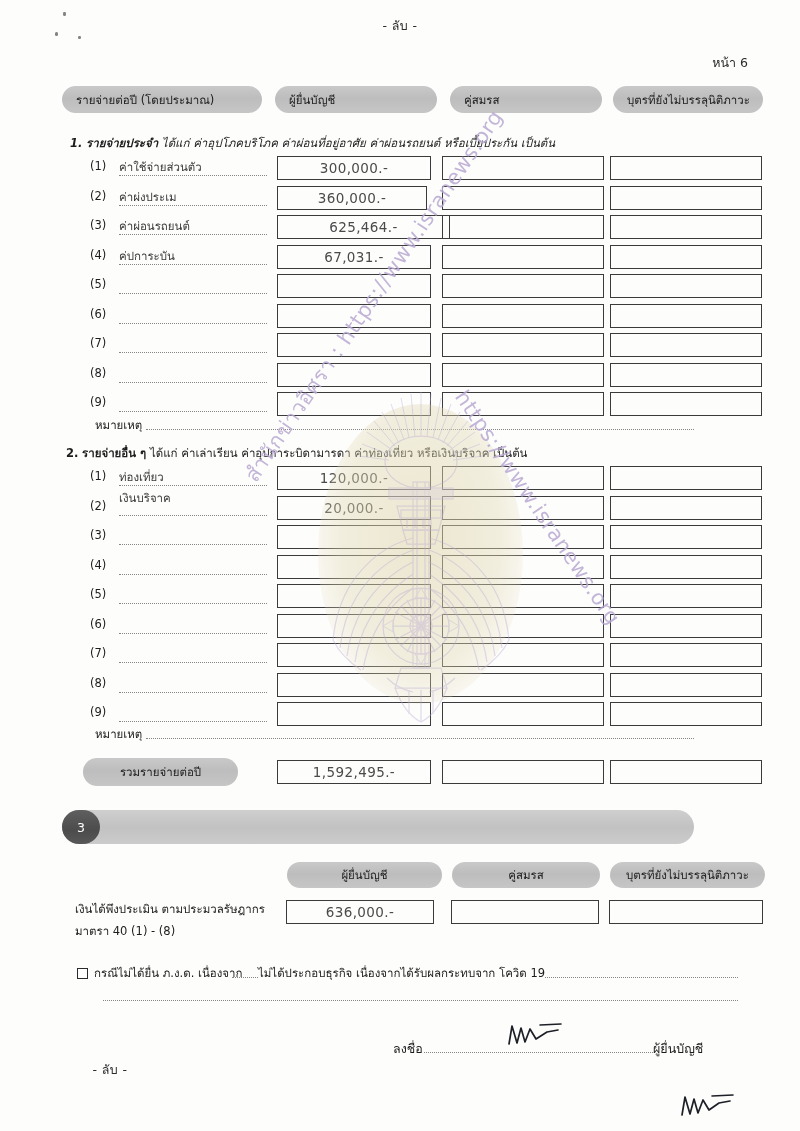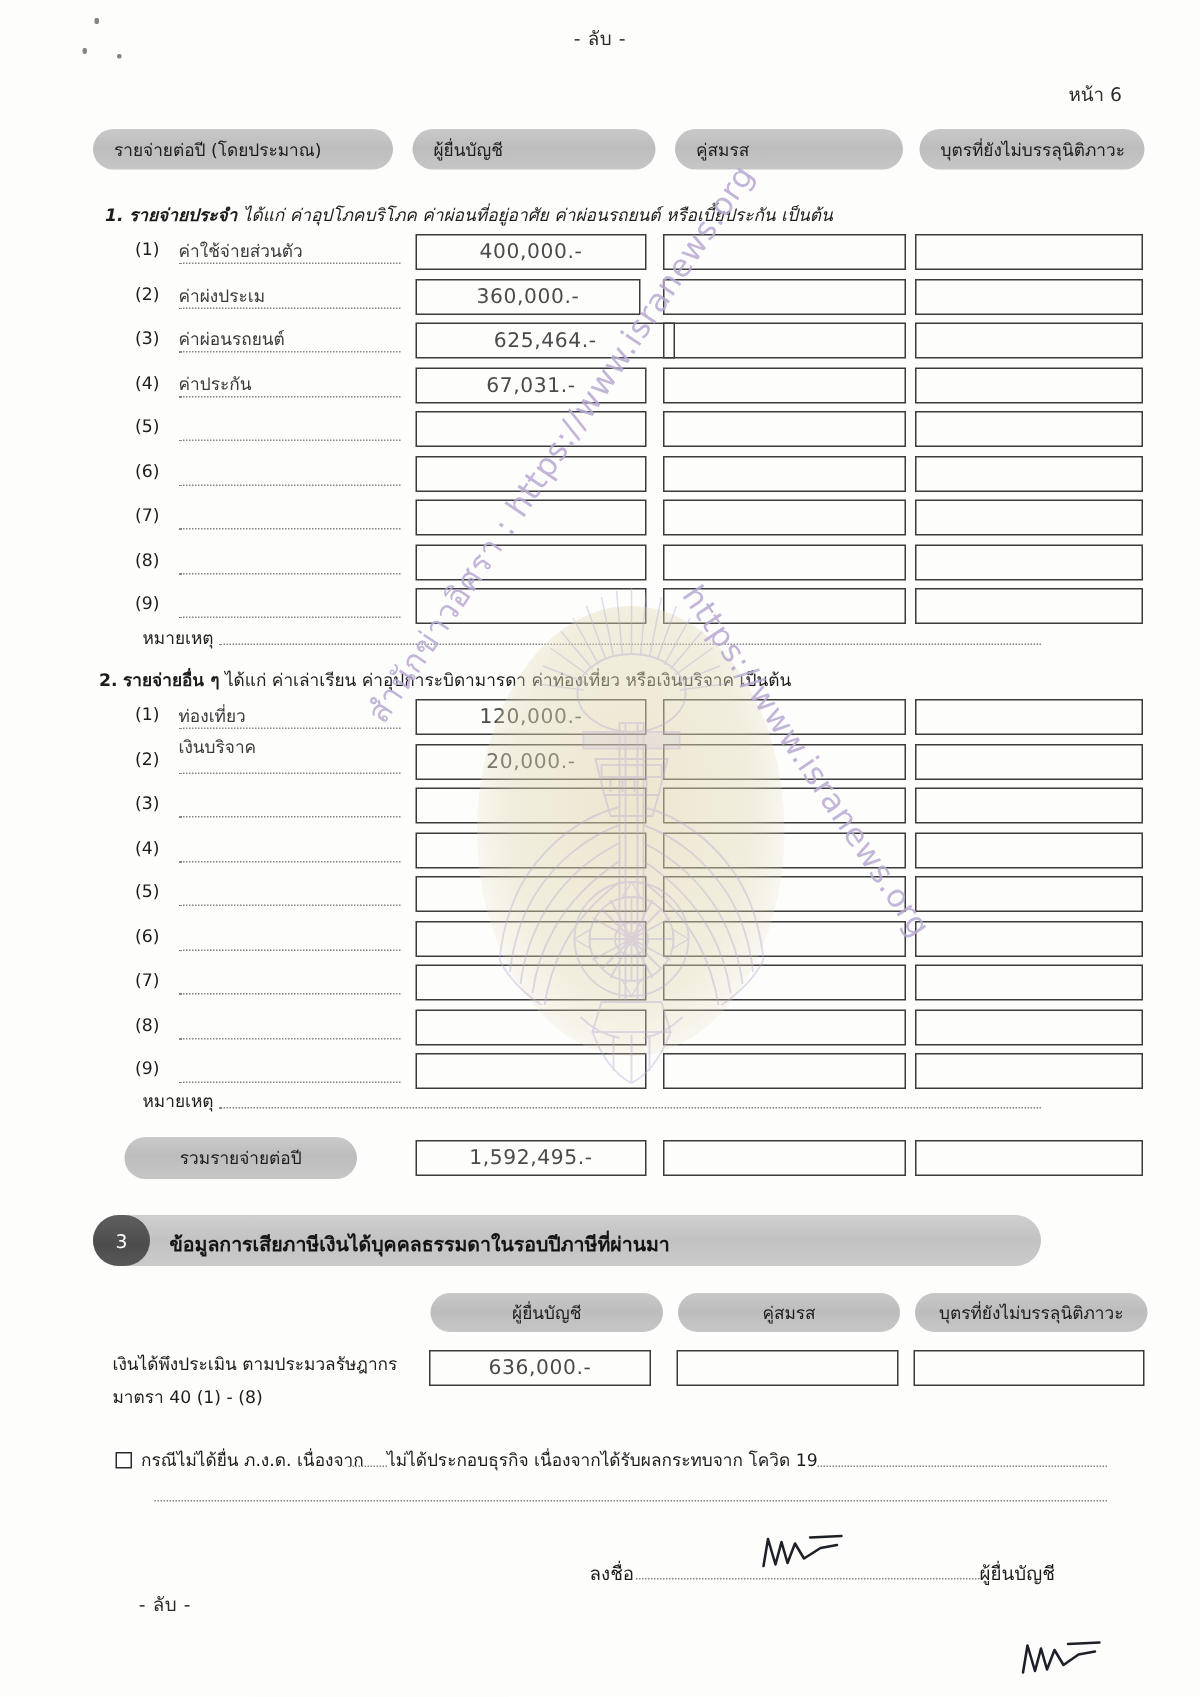--- a/index.html
+++ b/index.html
@@ -273,21 +273,21 @@
     <b>1.</b>
     <b>รายจ่ายประจำ</b>
     <span>ได้แก่ ค่าอุปโภคบริโภค ค่าผ่อนที่อยู่อาศัย ค่าผ่อนรถยนต์ หรือเบี้ยประกัน  เป็นต้น</span>
   </div>
 
   <div id="sec1-rows">
       <div class="row-idx" style="left: 90px; top: 159px;">(1)</div>
       <div class="row-lbl" style="left: 119px; top: 158px;">ค่าใช้จ่ายส่วนตัว</div>
       <div class="leader" style="left: 119px; top: 175px; width: 148px;"></div>
       <div class="box" style="left: 277px; top: 156px; width: 154px;">
-        <span class="val">400,000.-</span>
+        <span class="val">300,000.-</span>
       </div>
       <div class="box" style="left: 442px; top: 156px; width: 162px;">
         <span class="val"></span>
       </div>
       <div class="box" style="left: 610px; top: 156px; width: 152px;">
         <span class="val"></span>
       </div>
       <div class="row-idx" style="left: 90px; top: 188.5px;">(2)</div>
       <div class="row-lbl" style="left: 119px; top: 187.5px;">ค่าผ่งประเม</div>
       <div class="leader" style="left: 119px; top: 204.5px; width: 148px;"></div>
@@ -306,21 +306,21 @@
       <div class="box" style="left: 277px; top: 215px; width: 173px;">
         <span class="val">625,464.-</span>
       </div>
       <div class="box" style="left: 442px; top: 215px; width: 162px;">
         <span class="val"></span>
       </div>
       <div class="box" style="left: 610px; top: 215px; width: 152px;">
         <span class="val"></span>
       </div>
       <div class="row-idx" style="left: 90px; top: 247.5px;">(4)</div>
-      <div class="row-lbl" style="left: 119px; top: 246.5px;">ค่าประกัน</div>
+      <div class="row-lbl" style="left: 119px; top: 246.5px;">ค่ปการะบัน</div>
       <div class="leader" style="left: 119px; top: 263.5px; width: 148px;"></div>
       <div class="box" style="left: 277px; top: 244.5px; width: 154px;">
         <span class="val">67,031.-</span>
       </div>
       <div class="box" style="left: 442px; top: 244.5px; width: 162px;">
         <span class="val"></span>
       </div>
       <div class="box" style="left: 610px; top: 244.5px; width: 152px;">
         <span class="val"></span>
       </div>
@@ -519,21 +519,20 @@
     <span class="val"></span>
   </div>
   <div class="box" style="left:610px;top:760px;width:152px;">
     <span class="val"></span>
   </div>
 
   <div class="banner" style="top:810px;"></div>
   <div class="banner-num" style="top:810px;">
     <span>3</span>
   </div>
-  <div class="banner-title" style="left:113px;top:819px;">ข้อมูลการเสียภาษีเงินได้บุคคลธรรมดาในรอบปีภาษีที่ผ่านมา</div>
 
   <div class="pill" style="left:287px;top:862px;width:155px;height:26px;border-radius:13px;padding-left:0;justify-content:center;">
     <span>ผู้ยื่นบัญชี</span>
   </div>
   <div class="pill" style="left:452px;top:862px;width:148px;height:26px;border-radius:13px;padding-left:0;justify-content:center;">
     <span>คู่สมรส</span>
   </div>
   <div class="pill" style="left:610px;top:862px;width:155px;height:26px;border-radius:13px;padding-left:0;justify-content:center;">
     <span>บุตรที่ยังไม่บรรลุนิติภาวะ</span>
   </div>

